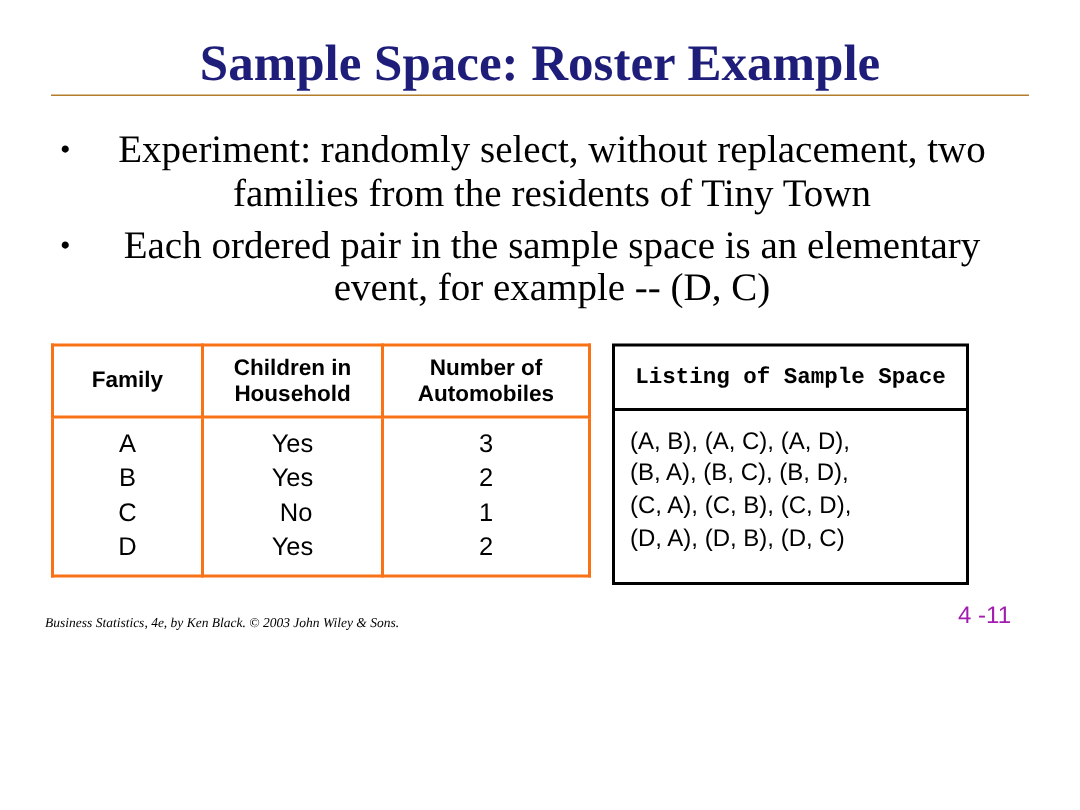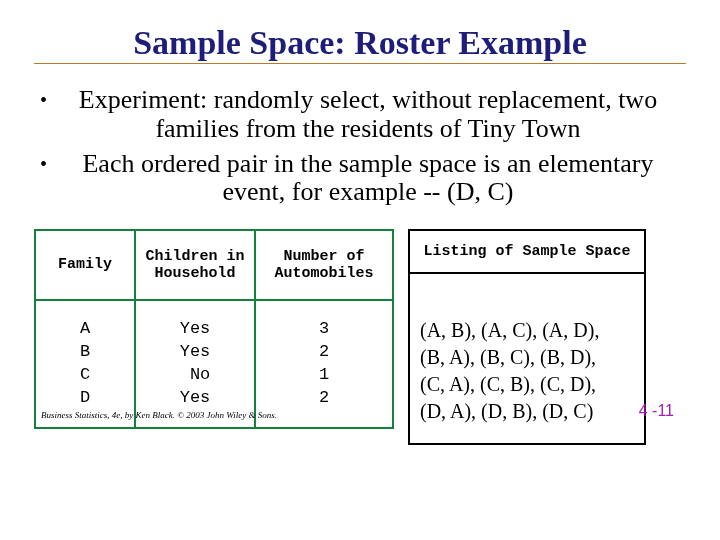--- a/index.html
+++ b/index.html
@@ -50,23 +50,23 @@
   .content-row {
     display: flex;
     align-items: flex-start;
     gap: 14px;
     margin-top: 6px;
   }
   .tbl {
     border-collapse: collapse;
   }
   .tbl th, .tbl td {
-    border: 2px solid #15803d;
-    font-family: Liberation Mono, monospace;
-    padding: 17px 6px;
+    border: 2px solid #f97316;
+    font-family: Liberation Sans, sans-serif;
+    padding: 6px 6px;
     vertical-align: middle;
   }
   .tbl th {
     font-size: 15px;
     font-weight: bold;
     text-align: center;
   }
   .tbl td {
     font-size: 17px;
     text-align: center;
@@ -81,29 +81,28 @@
   }
   .listing-box .hdr {
     border-bottom: 2px solid #000;
     font-family: Liberation Mono, monospace;
     font-weight: bold;
     font-size: 15px;
     text-align: center;
     padding: 12px 4px;
   }
   .listing-box .body {
-    font-family: Liberation Serif, serif;
-    font-size: 20px;
+    font-family: Liberation Sans, sans-serif;
+    font-size: 16px;
     padding: 10px 8px 18px 10px;
     line-height: 1.35;
-    margin-top: 33px;
   }
   .footer-left {
     position: absolute;
-    left: 41px;
+    left: 30px;
     bottom: 12px;
     font-size: 9px;
     font-style: italic;
     color: #000;
   }
   .footer-right {
     position: absolute;
     right: 46px;
     bottom: 12px;
     font-family: Arial, Helvetica, sans-serif;

